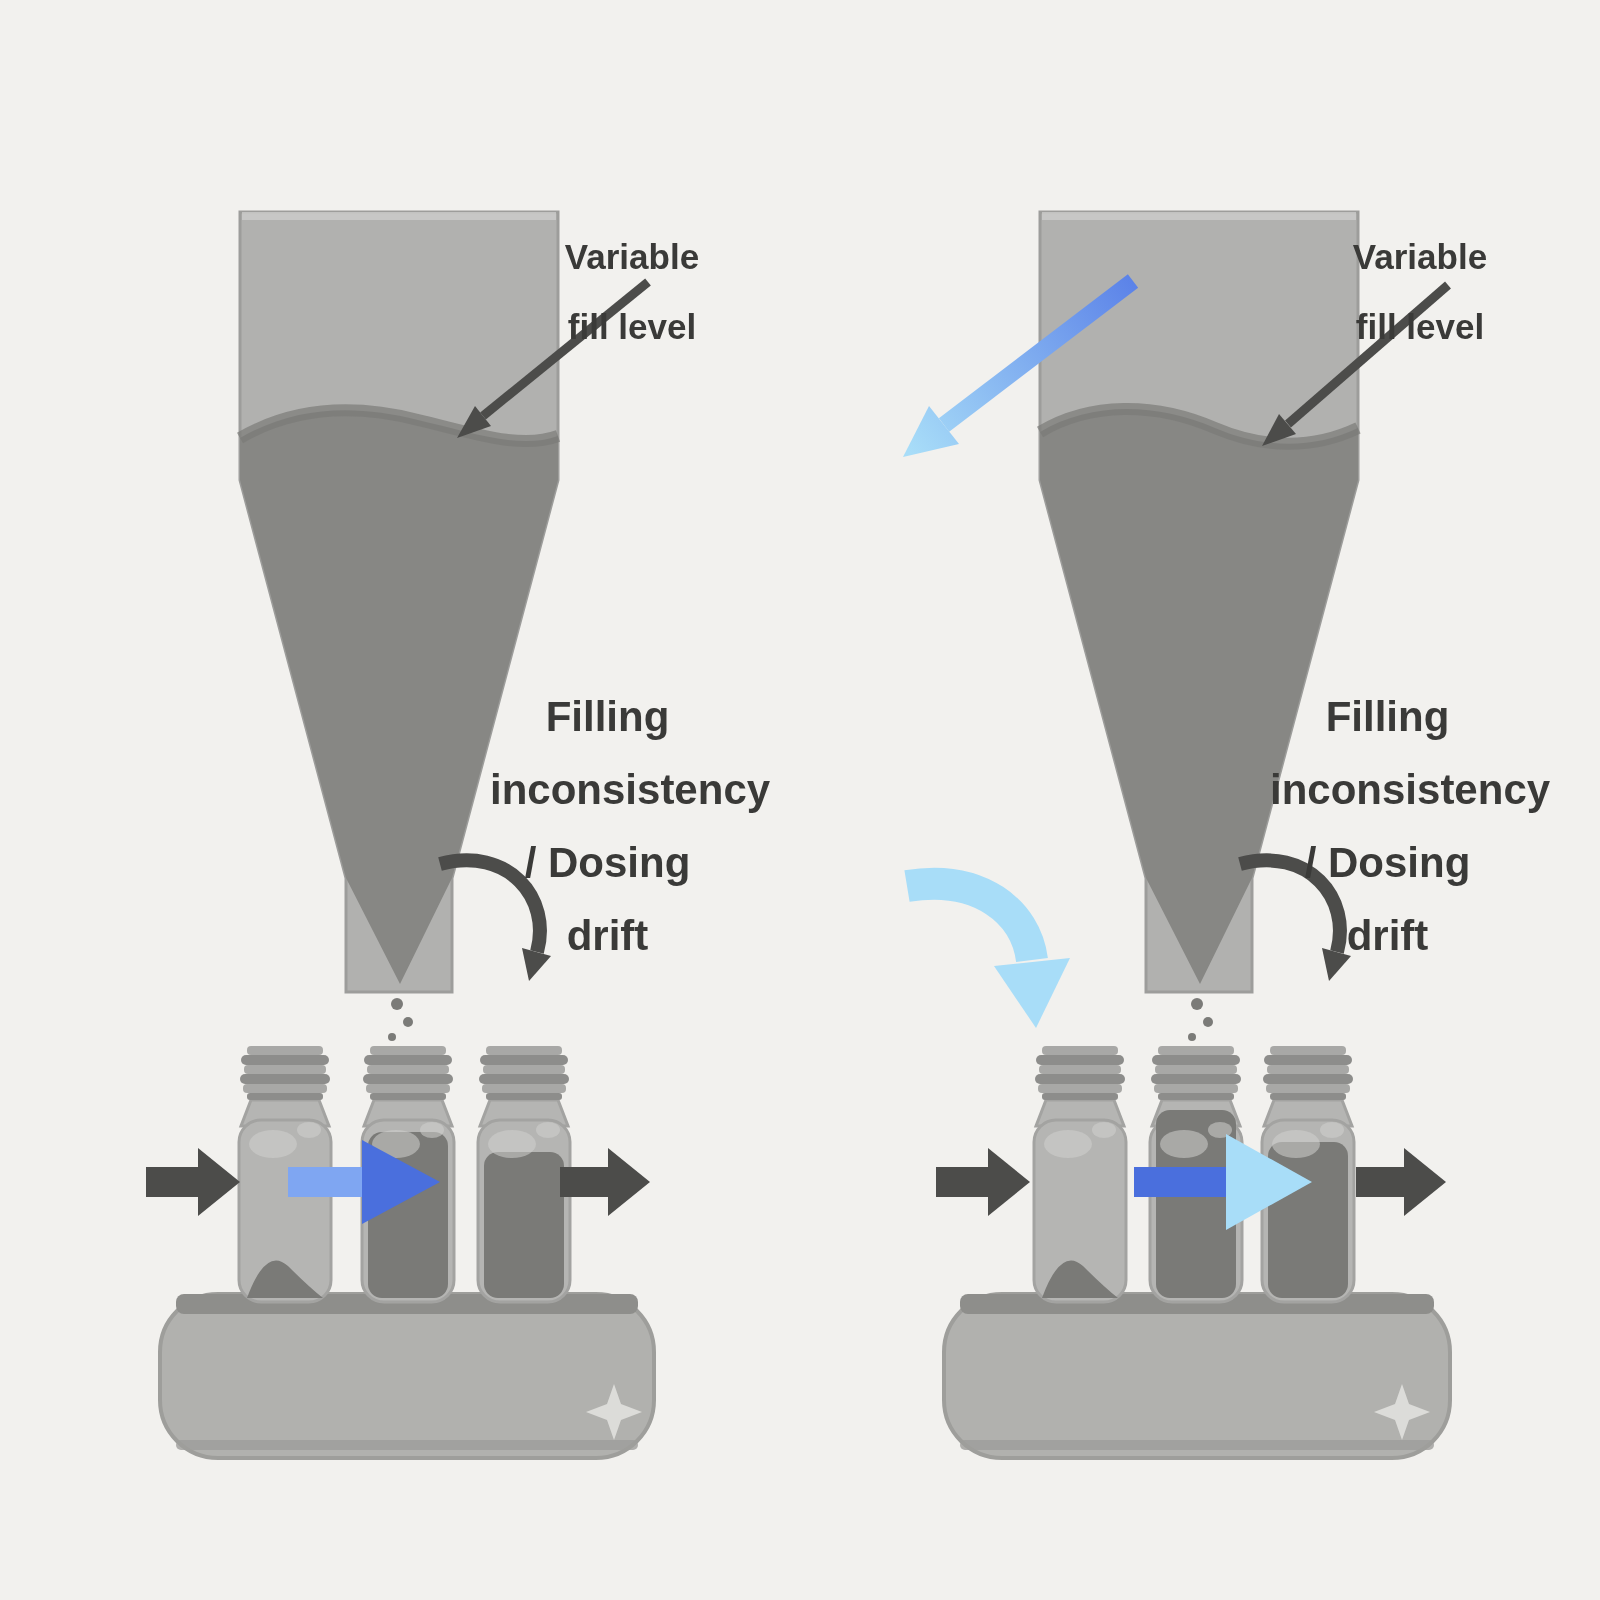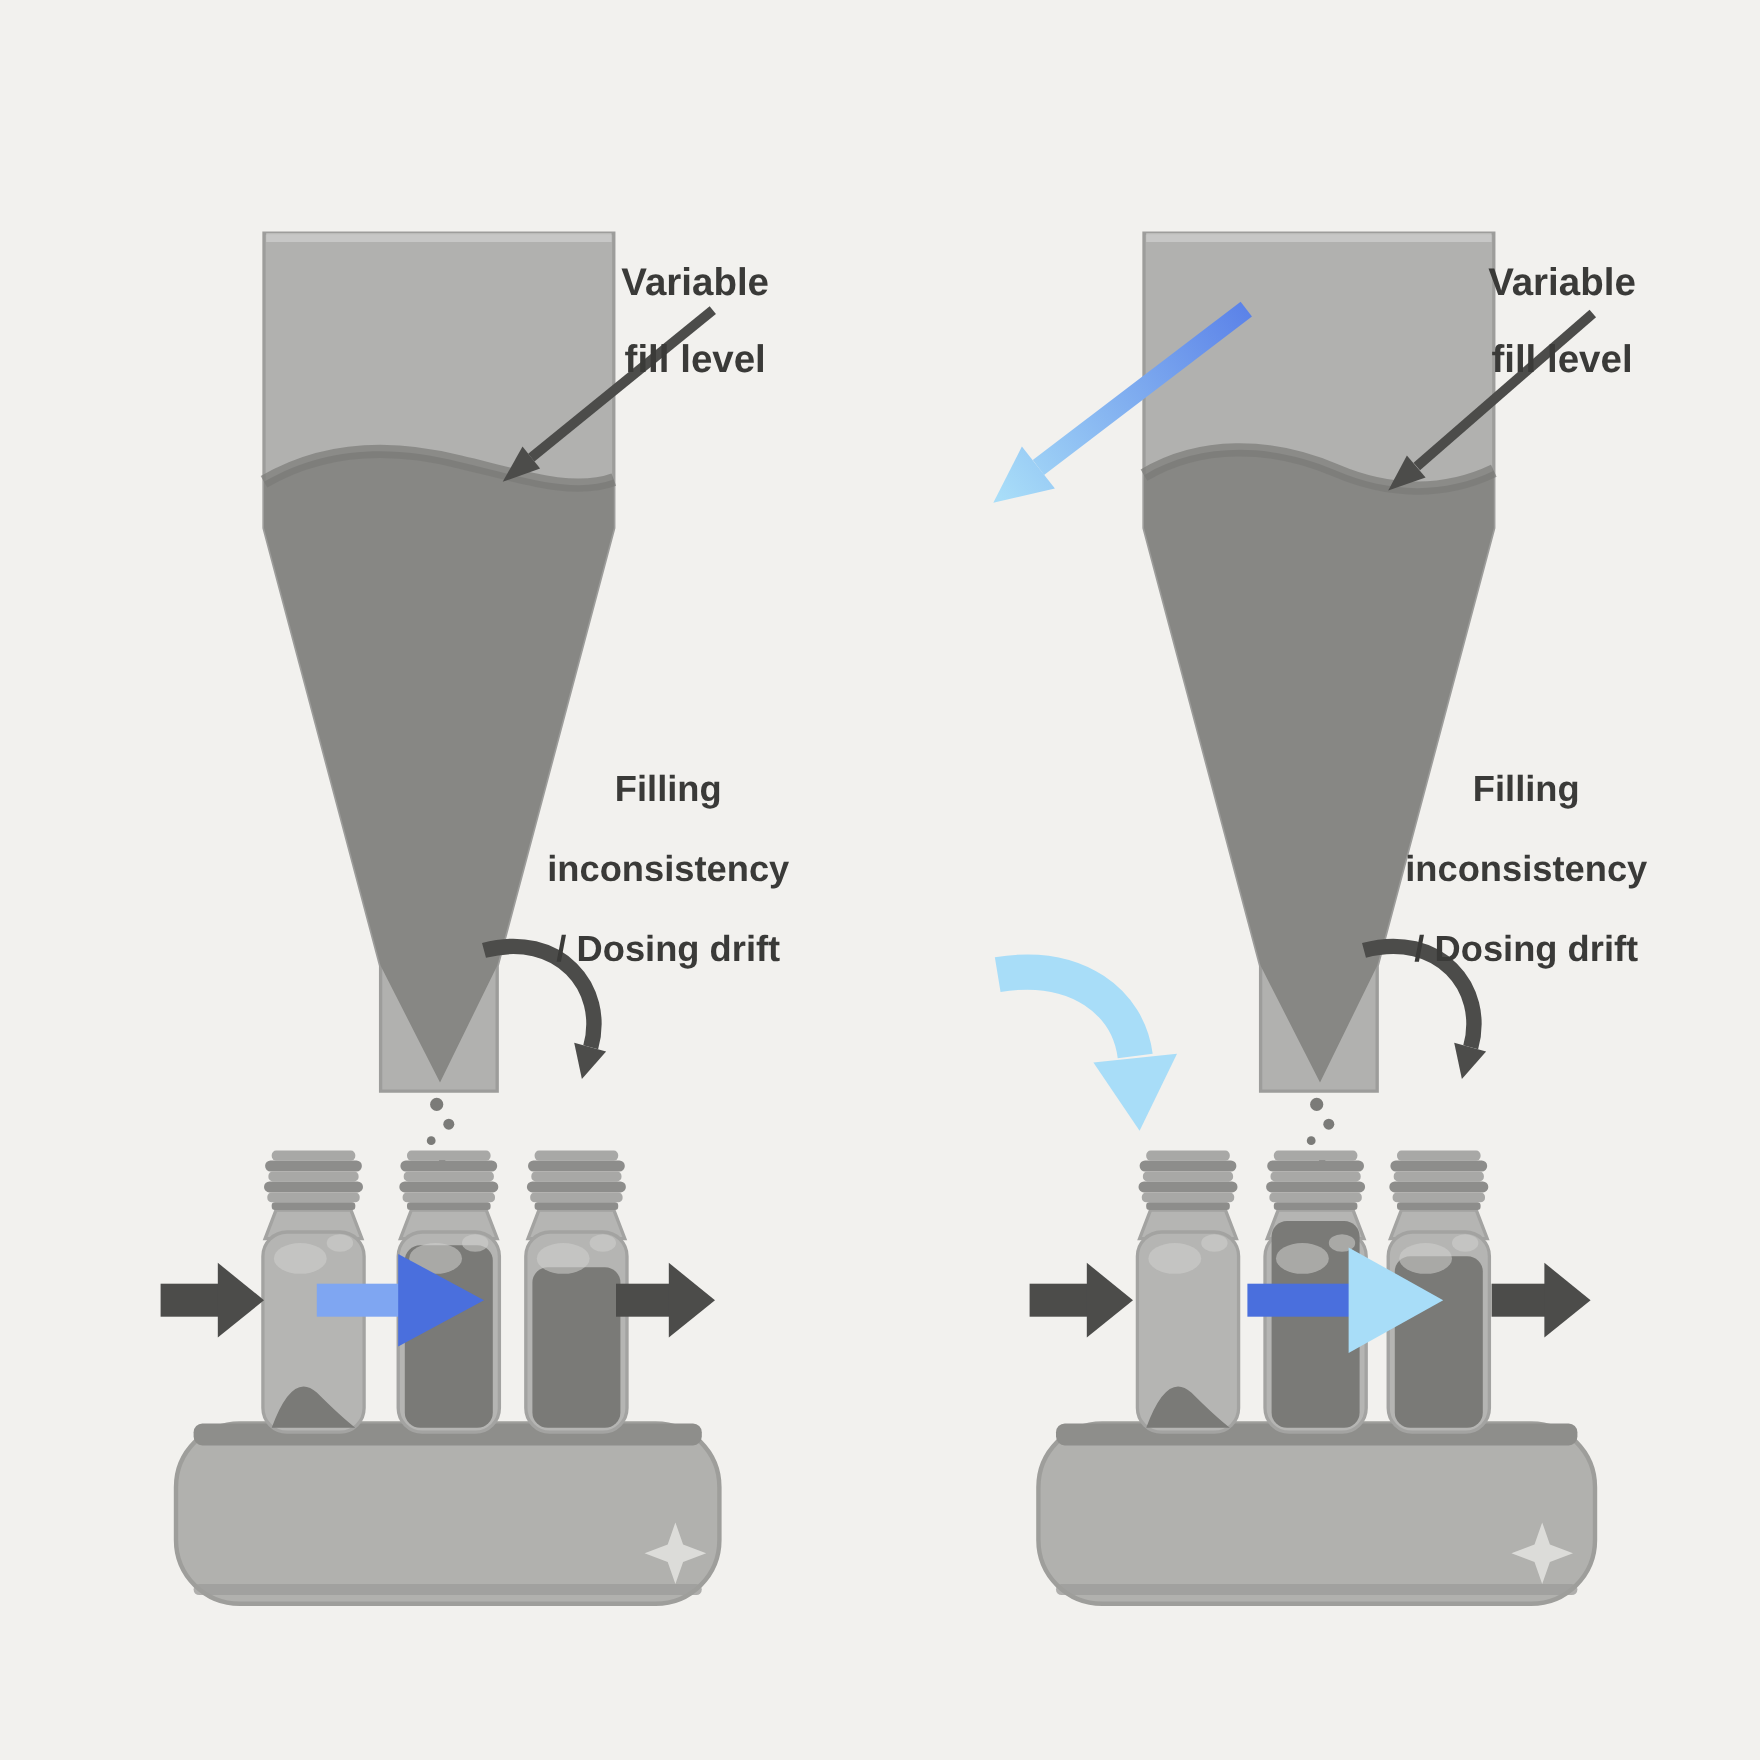--- a/index.html
+++ b/index.html
@@ -33,21 +33,21 @@
   .medblue{fill:var(--arrow-blue-medium);}
   .sky{fill:var(--arrow-blue-sky);}
   .skyline{stroke:var(--arrow-blue-sky);fill:none;}
   .label{
     position:absolute;
     color:var(--text,#3a3a38);
     font-weight:700;
     text-align:center;
   }
   .label-var{font-size:35px;line-height:70px;}
-  .label-fill{font-size:33px;line-height:73px;}
+  .label-fill{font-size:42px;line-height:73px;}
 </style>
 </head>
 <body>
 
 <div class="canvas">
 
 <svg width="1600" height="1600" viewBox="0 0 1600 1600">
   <defs>
     <linearGradient id="bluegrad" gradientUnits="userSpaceOnUse" x1="1135" y1="280" x2="910" y2="452">
       <stop offset="0" stop-color="#5b82e8"></stop>

